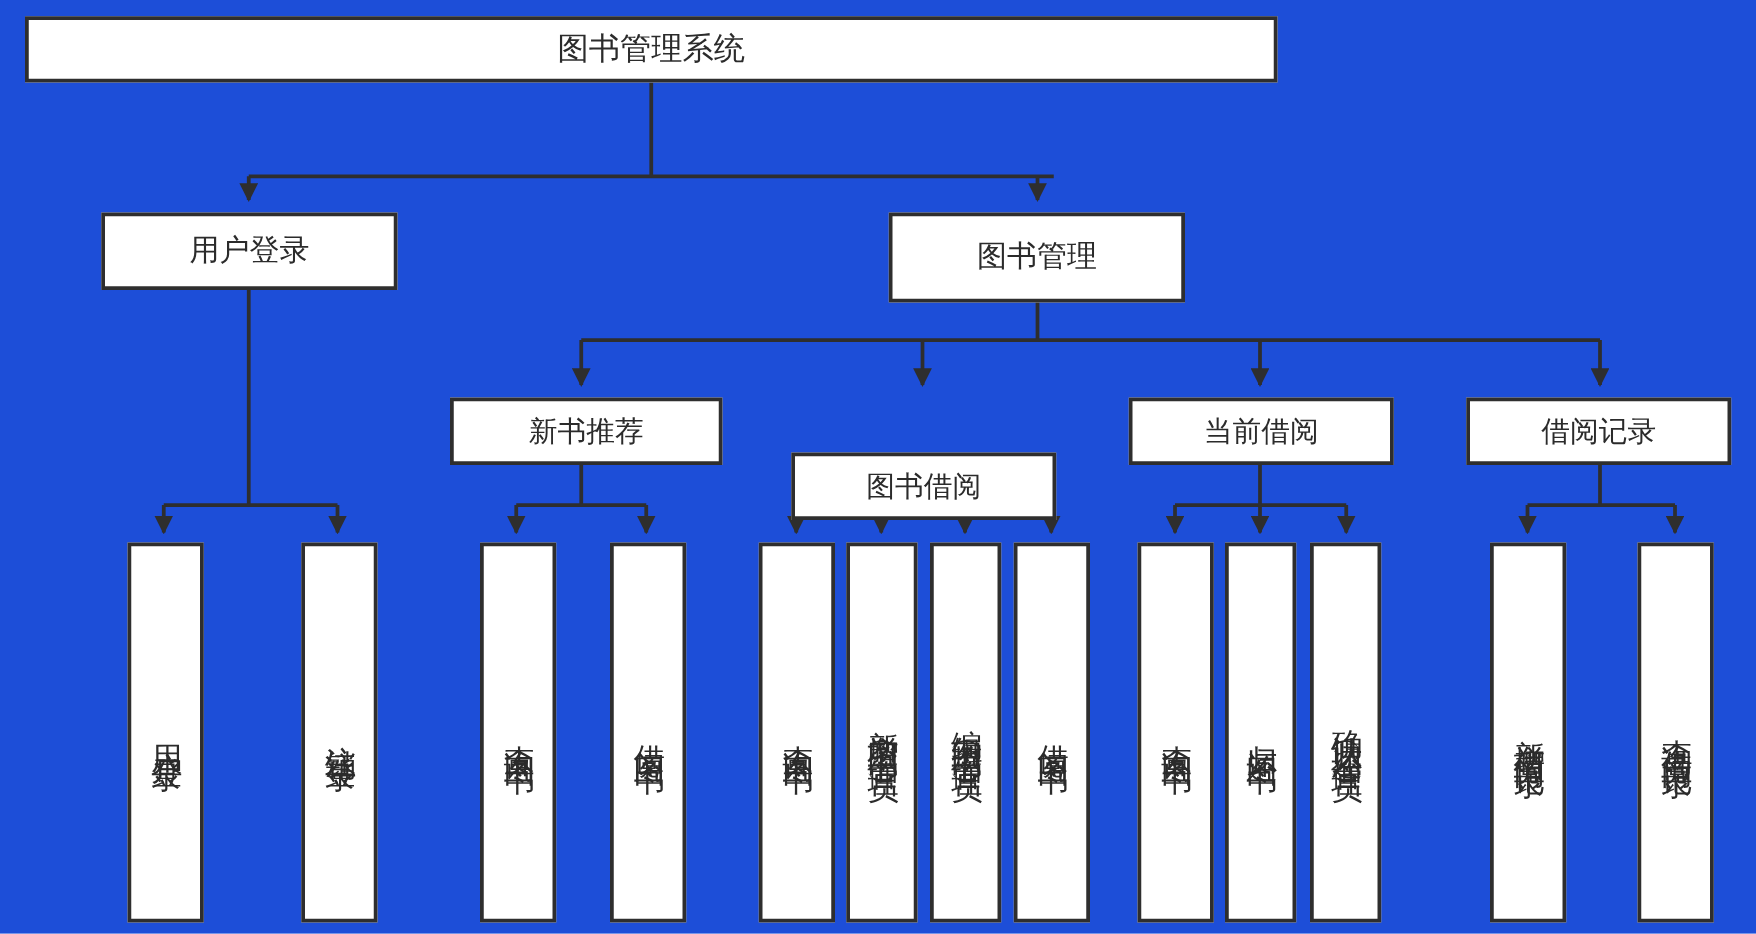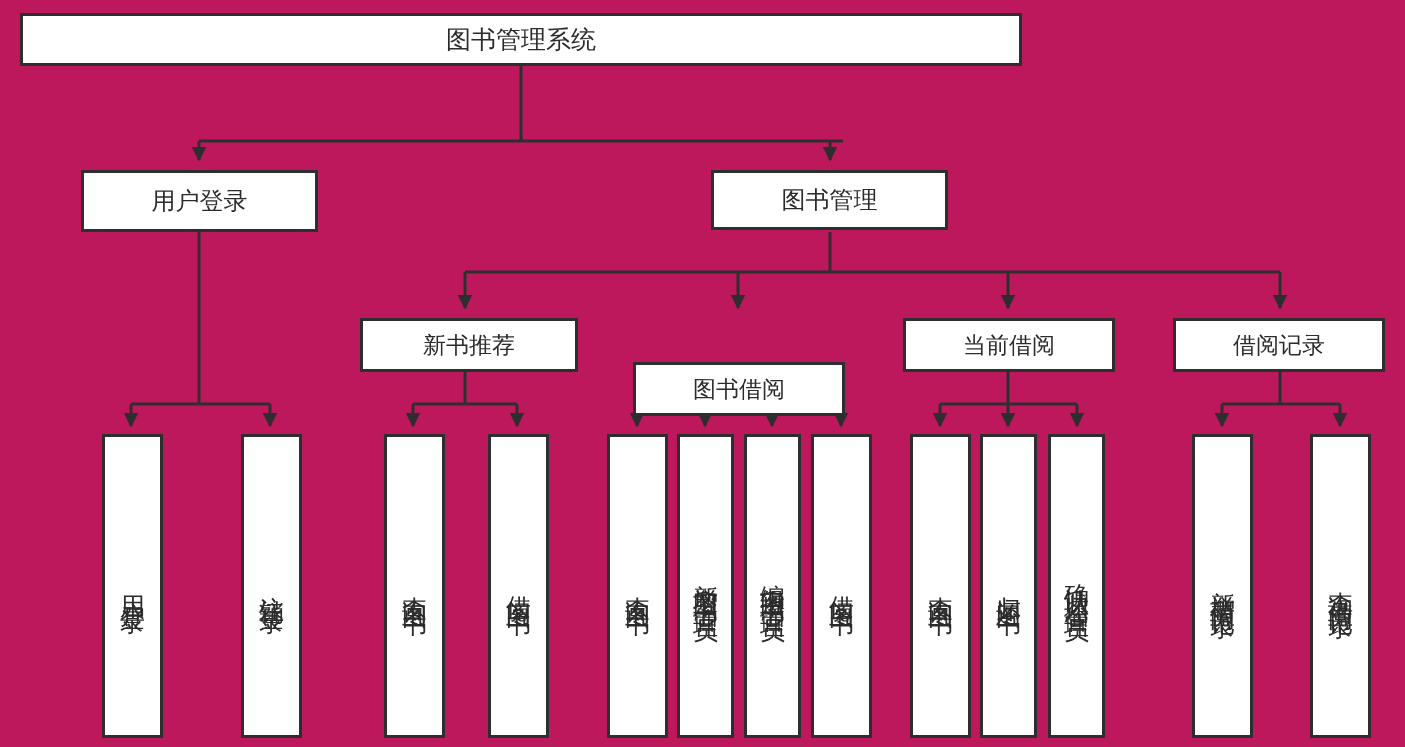--- a/index.html
+++ b/index.html
@@ -7,21 +7,21 @@
     padding: 0;
     background: #ffffff;
   }
   body {
     font-family: "Liberation Sans", "DejaVu Sans", sans-serif;
   }
   #canvas {
     position: relative;
     width: 1405px;
     height: 747px;
-    background: #be185d;
+    background: #1d4ed8;
     overflow: hidden;
   }
   svg#wires {
     position: absolute;
     left: 0;
     top: 0;
     width: 1405px;
     height: 747px;
     pointer-events: none;
   }
@@ -123,21 +123,21 @@
     </g>
   </svg>
 
   <div class="node root" style="left:20px; top:13px; width:1002px; height:53px;">
     <span class="label">图书管理系统</span>
   </div>
 
   <div class="node lvl2" style="left:81px; top:170px; width:237px; height:62px;">
     <span class="label">用户登录</span>
   </div>
-  <div class="node lvl2" style="left:711px; top:170px; width:237px; height:60px;">
+  <div class="node lvl2" style="left:711px; top:170px; width:237px; height:72px;">
     <span class="label">图书管理</span>
   </div>
 
   <div class="node lvl3" style="left:360px; top:318px; width:218px; height:54px;">
     <span class="label">新书推荐</span>
   </div>
   <div class="node lvl3" style="left:633px; top:318px; width:212px; height:54px;margin-top:44px;">
     <span class="label">图书借阅</span>
   </div>
   <div class="node lvl3" style="left:903px; top:318px; width:212px; height:54px;">

